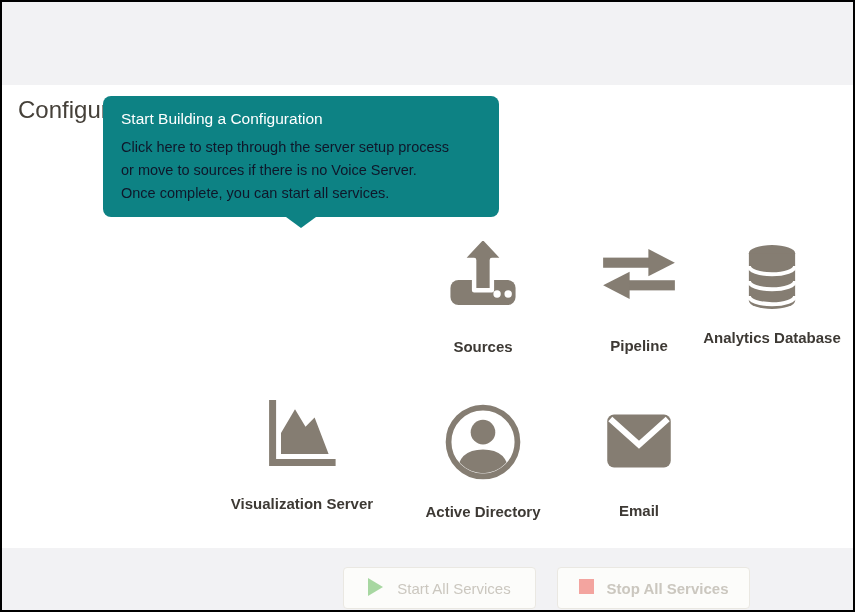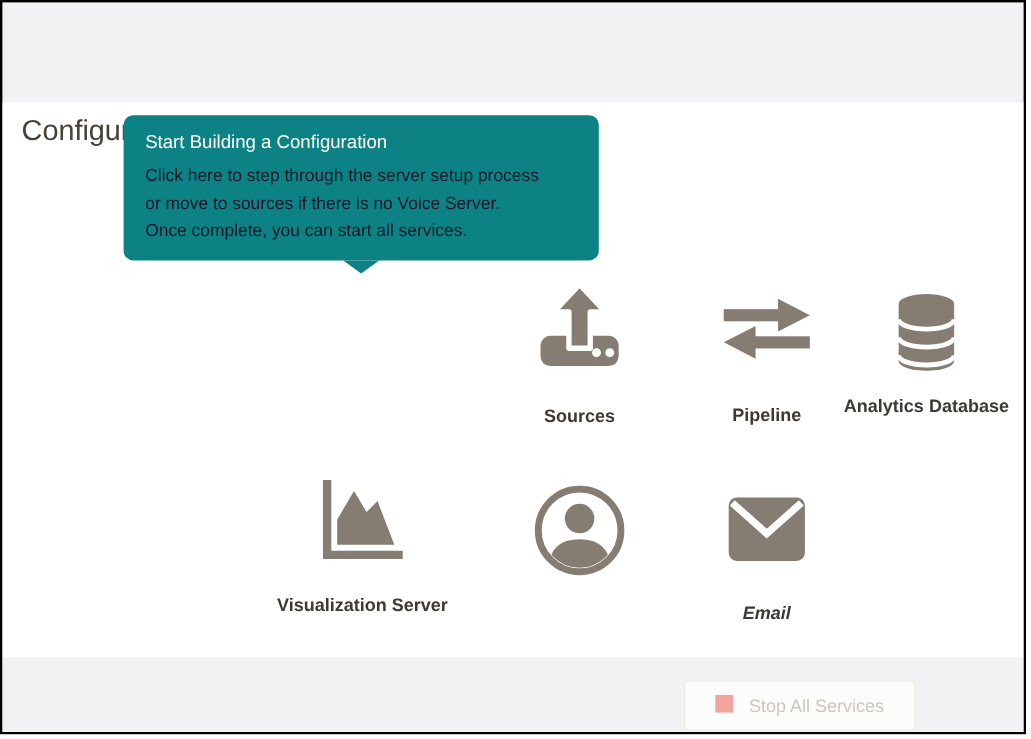--- a/index.html
+++ b/index.html
@@ -55,37 +55,37 @@
   .svc-src    { left:401px; top:147px; width:160px; }
   .svc-src .svc-label { margin-top:24px; }
   .svc-pipe   { left:557px; top:161px; width:160px; }
   .svc-pipe .svc-label { margin-top:31px; }
   .svc-db     { left:686px; top:152px; width:168px; }
   .svc-db .svc-label { margin-top:8px; }
   .svc-viz    { left:216px; top:313px; width:168px; }
   .svc-viz .svc-label { margin-top:23px; }
   .svc-ad     { left:399px; top:316px; width:164px; }
   .svc-ad .svc-label { margin-top:16px; }
-  .svc-email  { left:553px; top:325px; width:168px;font-style:italic; }
+  .svc-email  { left:553px; top:325px; width:168px; }
   .svc-email .svc-label { margin-top:26px; }
 
   
   .footer-bar {
     position:absolute; left:0; right:0; top:546px; height:66px;
     background:#f2f2f4;
   }
   .btn {
     position:absolute; top:19px; width:193px; height:42px;
     background:#fcfcfa; border:1px solid #eae8e2; border-radius:4px;
     display:flex; align-items:center; justify-content:center; gap:13px;
     font-family:"Liberation Sans", sans-serif;
     font-size:15px; color:#cbc7bf; cursor:pointer;
   }
   .btn-start { left:341px; }
-  .btn-stop  { left:568px; }
+  .btn-stop  { left:555px;font-weight:bold; }
 </style>
 </head>
 <body>
 
 <div class="window">
 
 
   <main class="panel">
     <h2 class="page-heading">Configuration</h2>
 
@@ -146,20 +146,21 @@
                 <circle cx="50" cy="50" r="38"></circle>
               </clipPath>
           </defs>
           <circle cx="50" cy="50" r="42" fill="none" stroke="#857d72" stroke-width="7"></circle>
           <g clip-path="url(#adClip)">
             <circle cx="50" cy="38" r="15" fill="#857d72"></circle>
             <path d="M18 92 Q18 59 50 59 Q82 59 82 92 Z" fill="#857d72"></path>
           </g>
         </svg>
       </span>
+      <div class="svc-label">Active Directory</div>
     </div>
 
     <div class="svc svc-email">
       <span>
         <svg width="76" height="62" viewBox="0 0 100 82">
           <rect x="8" y="6" width="84" height="70" rx="9" fill="#857d72"></rect>
           <path d="M12 12 L50 46 L88 12" stroke="#ffffff" stroke-width="8" fill="none"></path>
         </svg>
       </span>
       <div class="svc-label">Email</div>
@@ -168,20 +169,28 @@
     <div class="tooltip">
       <div class="tooltip-title">Start Building a Configuration</div>
       <div class="tooltip-line">Click here to step through the server setup process</div>
       <div class="tooltip-line">or move to sources if there is no Voice Server.</div>
       <div class="tooltip-line">Once complete, you can start all services.</div>
       <div class="tooltip-arrow"></div>
     </div>
   </main>
 
   <footer class="footer-bar">
+    <button class="btn btn-start">
+      <span>
+        <svg width="16" height="18" viewBox="0 0 16 18">
+            <polygon points="0,0 0,18 15,9" fill="#a7d7a1"></polygon>
+          </svg>
+      </span>
+      <span>Start All Services</span>
+    </button>
     <button class="btn btn-stop">
       <span>
         <svg width="15" height="15" viewBox="0 0 15 15">
             <rect width="15" height="15" fill="#f3a49f"></rect>
           </svg>
       </span>
       <span>Stop All Services</span>
     </button>
   </footer>
 

